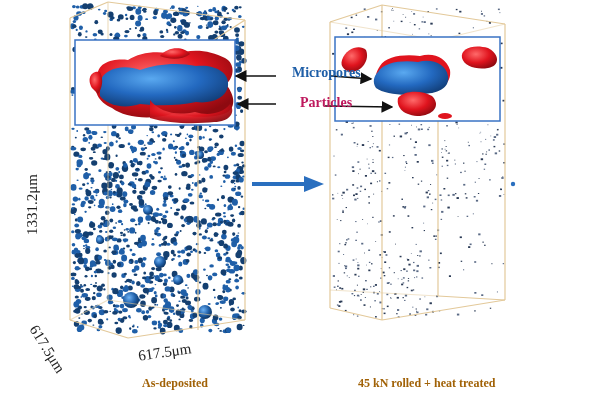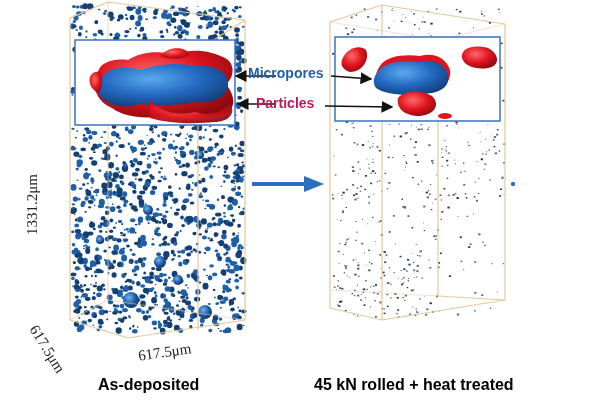--- a/index.html
+++ b/index.html
@@ -1,19 +1,19 @@
 <!DOCTYPE html>
 <html><head>
 <meta charset="utf-8">
 <style>
   html, body { margin: 0; padding: 0; background: #ffffff; }
   body { width: 600px; height: 400px; overflow: hidden; position: relative; font-family: "Liberation Serif", "DejaVu Serif", serif; }
   #stage { position: absolute; left: 0; top: 0; width: 600px; height: 400px; }
-  .lbl { position: absolute; font-family: Liberation Sans, sans-serif; font-weight: bold; white-space: nowrap; }
-  .caption { font-size: 16px; color: #000000; }
+  .lbl { position: absolute; font-family: Liberation Serif, serif; font-weight: bold; white-space: nowrap; margin-left: 44px; }
+  .caption { font-size: 12px; color: #a16207; }
   .dim { position: absolute; font-family: "Liberation Serif", "DejaVu Serif", serif; font-size: 15px; color: #222; white-space: nowrap; }
   .callout { font-size: 14px; }
 </style>
 </head>
 <body>
 
 <div id="stage">
   <svg id="svg" width="600" height="400" viewBox="0 0 600 400">
     <defs>
       <radialGradient id="gBlue" cx="40%" cy="35%" r="70%">

